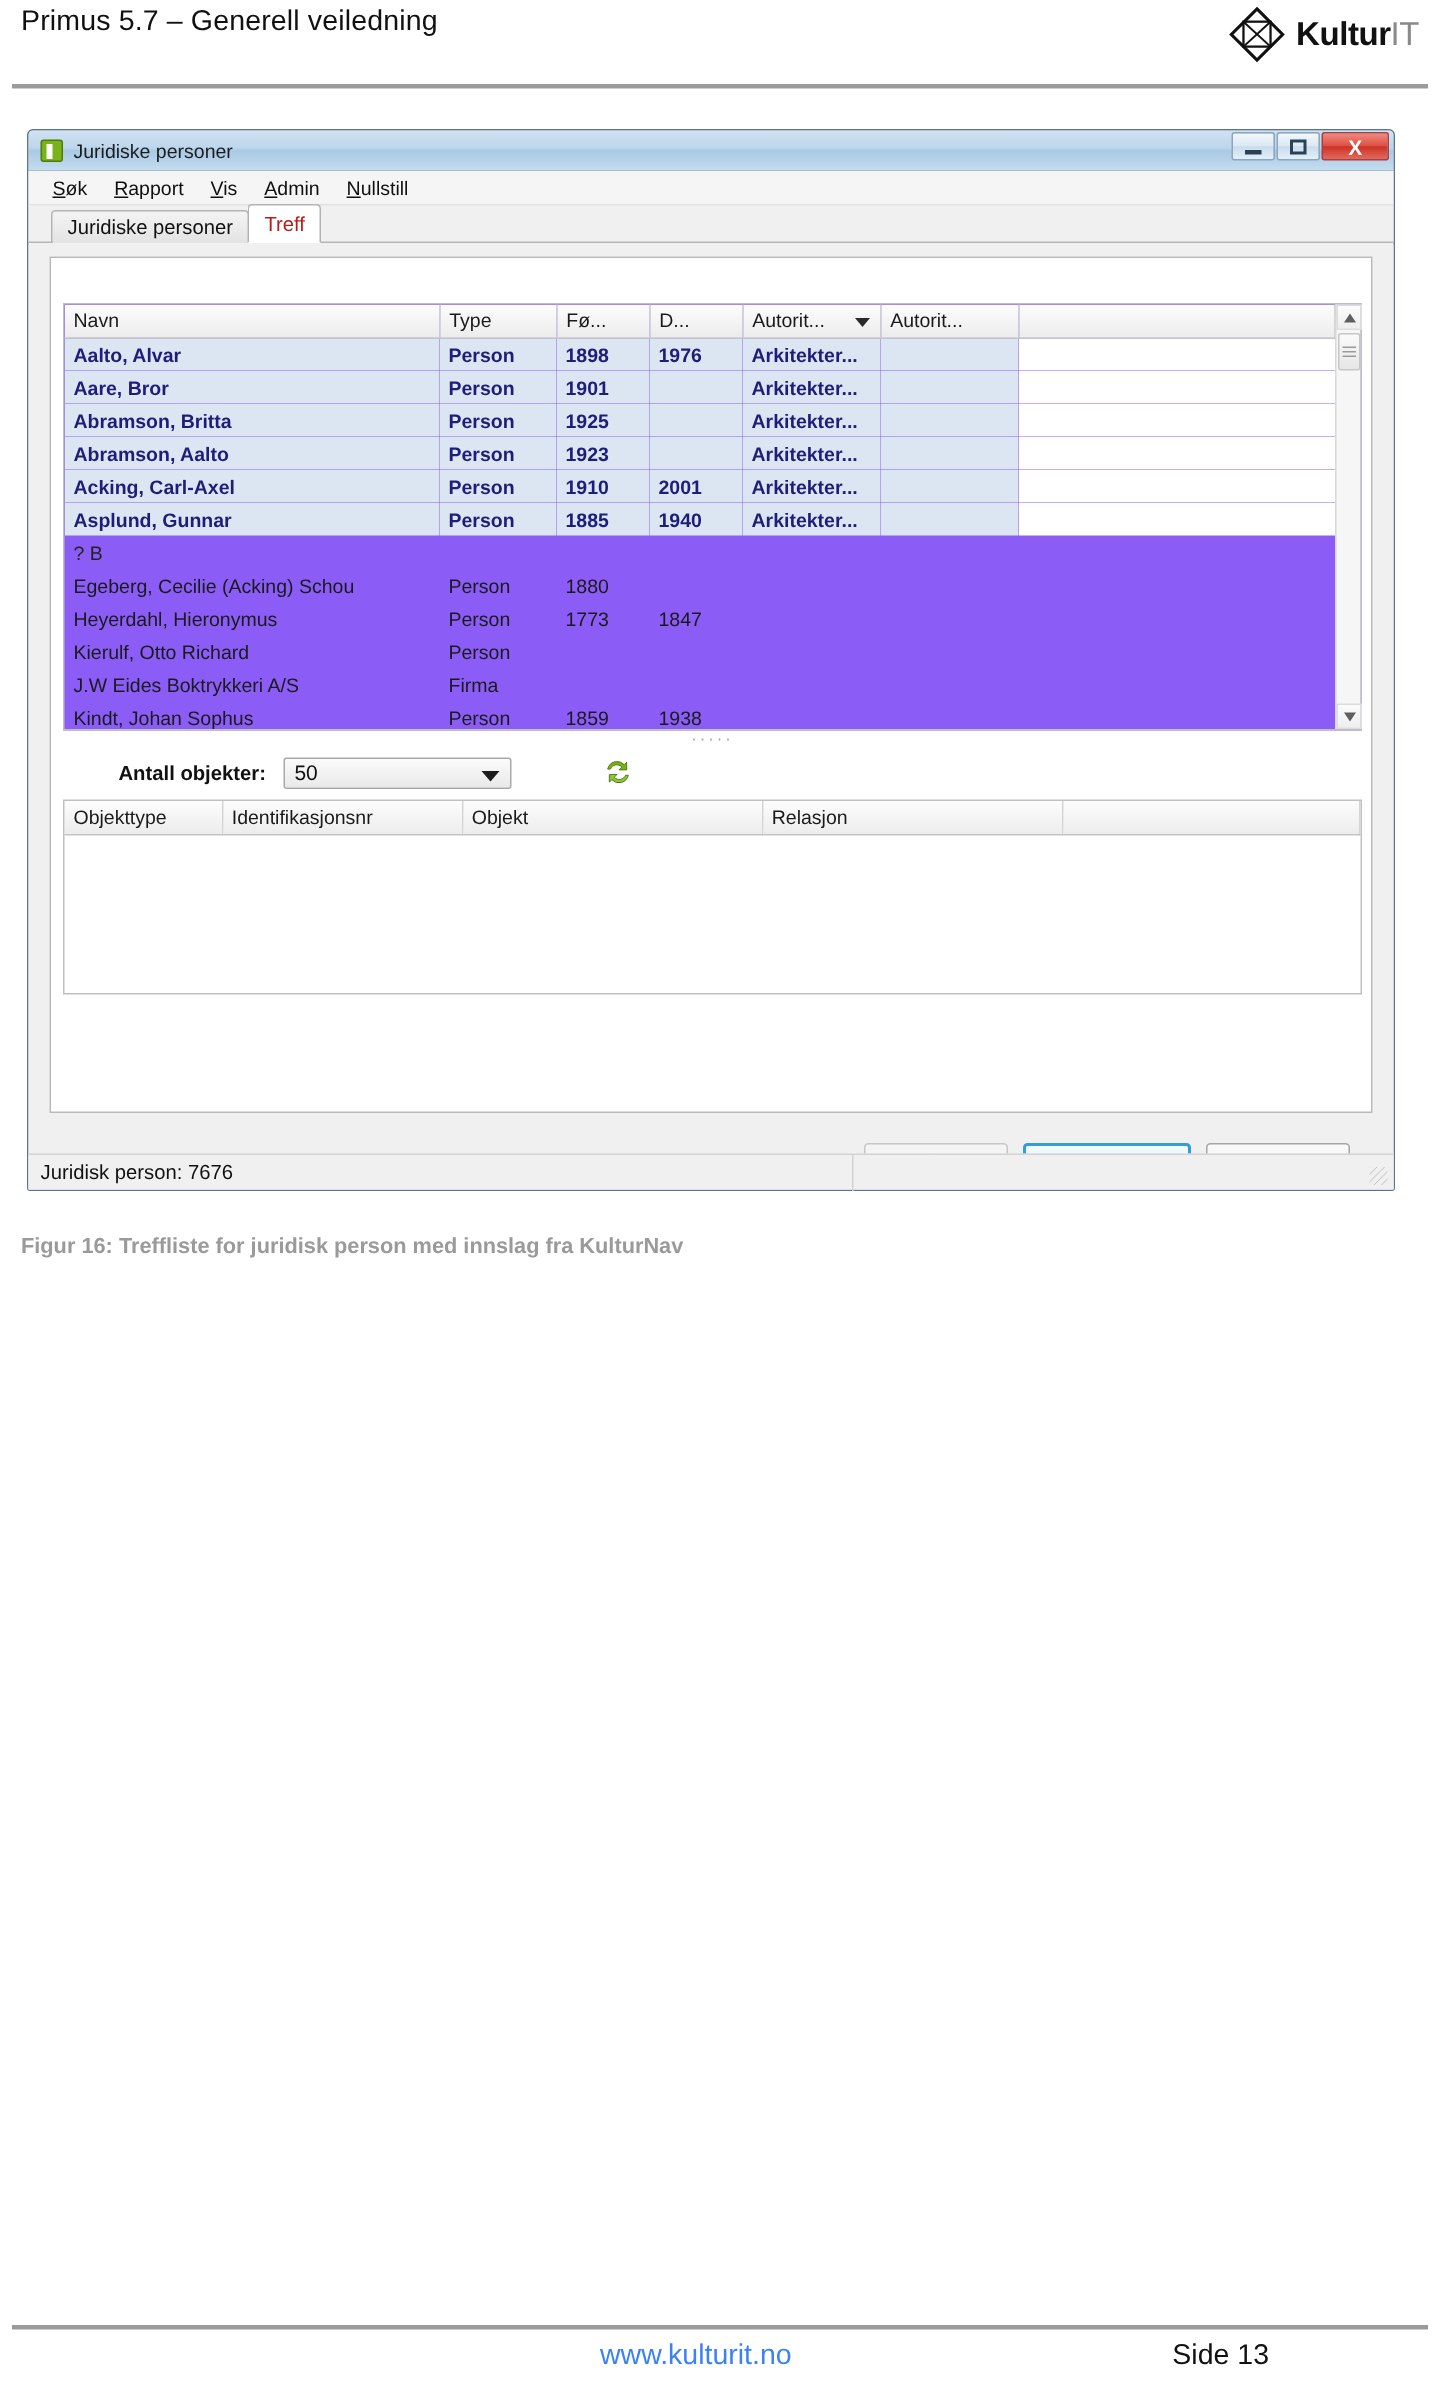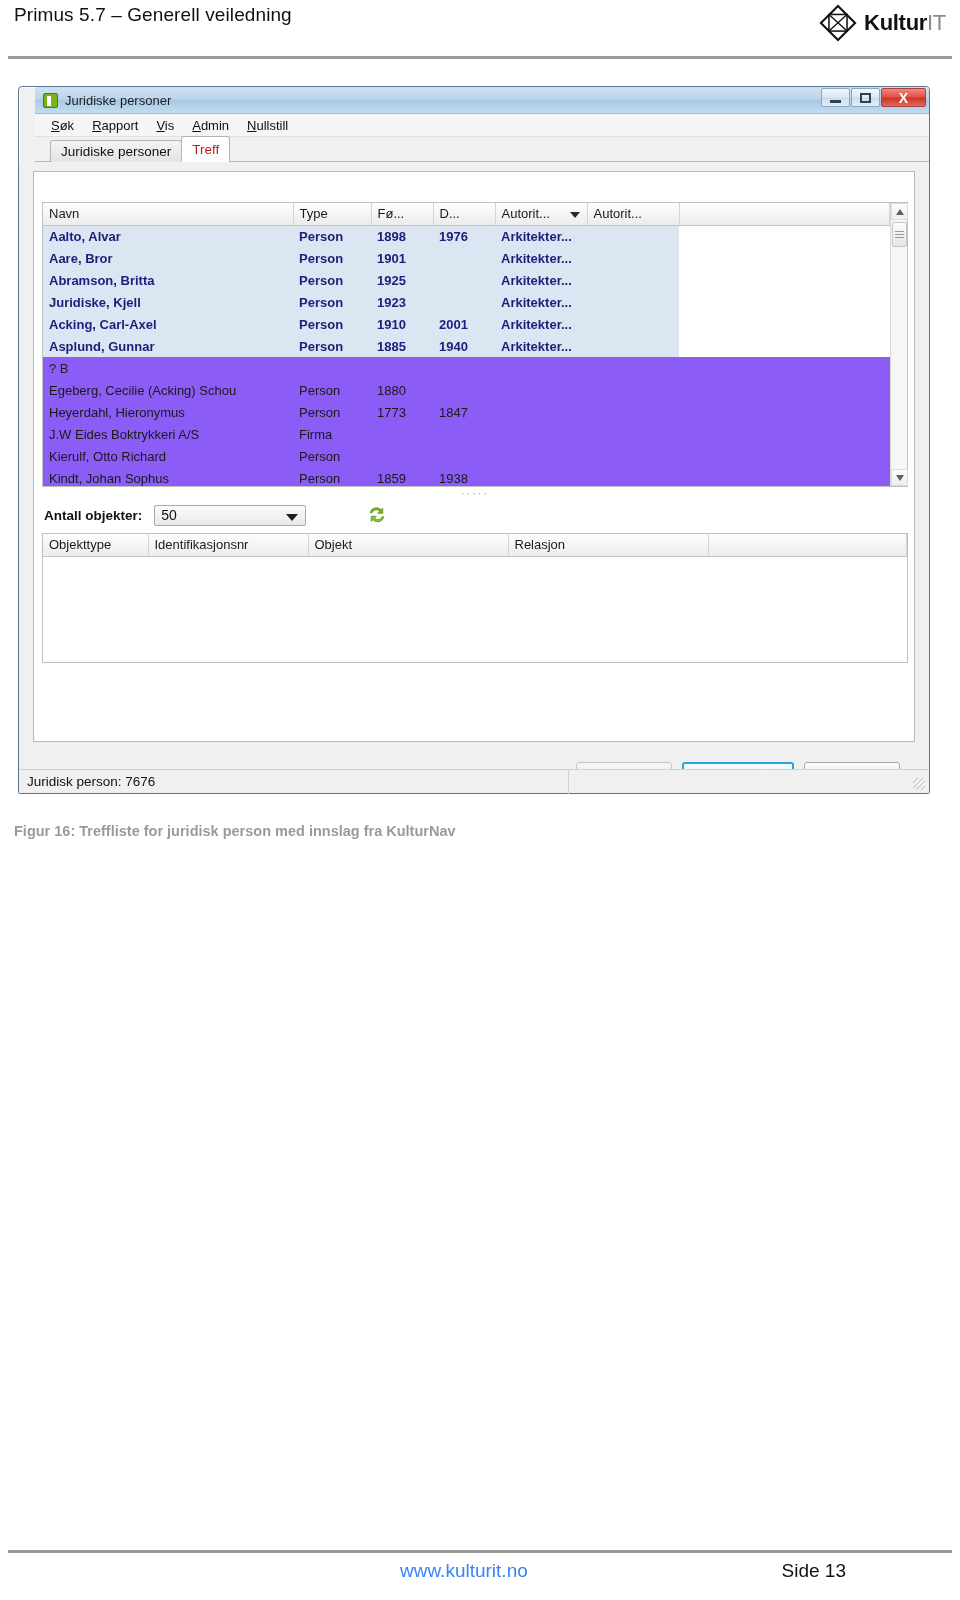--- a/index.html
+++ b/index.html
@@ -33,21 +33,20 @@
   }
 
   
   .window {
     position: absolute; left: 18px; top: 86px;
     width: 912px; height: 708px;
     border: 1px solid #5b7590;
     border-radius: 4px 4px 2px 2px;
     background: #f0f0f0;
     box-shadow: 0 0 0 1px #ffffff inset;
-    padding-left: 16px;
   }
   .titlebar {
     position: relative; height: 27px;
     background: linear-gradient(to bottom, #cfe2f2 0%, #bdd6ec 45%, #a9c9e4 52%, #c3dcef 100%);
     border-radius: 3px 3px 0 0;
     border-bottom: 1px solid #a4bcd2;
     display: flex; align-items: center;
   }
   .app-icon {
     width: 15px; height: 15px; margin-left: 8px; margin-right: 7px;
@@ -176,21 +175,21 @@
     position: absolute; left: 8px; top: 317px; width: 866px; height: 9px;
     display: flex; align-items: center; justify-content: center;
   }
   .splitter span { font-size: 11px; color: #9a9a9a; letter-spacing: 2px; line-height: 5px; }
 
   
   .countrow {
     position: absolute; left: 10px; top: 328px; width: 866px; height: 30px;
     display: flex; align-items: center; gap: 12px;
   }
-  .countrow .lbl { font-size: 13.5px; color: #111; font-weight: bold; }
+  .countrow .lbl { font-size: 13.5px; color: #111; font-weight: bold; margin-left: 35px; }
   .combo {
     width: 152px; height: 21px; position: relative;
     border: 1px solid #a9a9a9; border-radius: 2px;
     background: linear-gradient(to bottom,#fbfbfb,#e9e9e9);
     display: flex; align-items: center; padding-left: 6px;
     font-size: 14px; color: #111;
   }
   .combo .arr {
     position: absolute; right: 7px; top: 8px; width: 0; height: 0;
     border-left: 6px solid transparent; border-right: 6px solid transparent;
@@ -361,21 +360,21 @@
                   <tr class="sel">
                     <td>Abramson, Britta</td>
                     <td>Person</td>
                     <td>1925</td>
                     <td></td>
                     <td>Arkitekter...</td>
                     <td></td>
                     <td style="background: rgb(255, 255, 255);"></td>
                   </tr>
                   <tr class="sel">
-                    <td>Juridiske, Kjell</td>
+                    <td>Abramson, Aalto</td>
                     <td>Person</td>
                     <td>1923</td>
                     <td></td>
                     <td>Arkitekter...</td>
                     <td></td>
                     <td style="background: rgb(255, 255, 255);"></td>
                   </tr>
                   <tr class="sel">
                     <td>Acking, Carl-Axel</td>
                     <td>Person</td>
@@ -415,31 +414,31 @@
                   <tr>
                     <td>Heyerdahl, Hieronymus</td>
                     <td>Person</td>
                     <td>1773</td>
                     <td>1847</td>
                     <td></td>
                     <td></td>
                     <td></td>
                   </tr>
                   <tr>
+                    <td>Kierulf, Otto Richard</td>
+                    <td>Person</td>
+                    <td></td>
+                    <td></td>
+                    <td></td>
+                    <td></td>
+                    <td></td>
+                  </tr>
+                  <tr>
                     <td>J.W Eides Boktrykkeri  A/S</td>
                     <td>Firma</td>
-                    <td></td>
-                    <td></td>
-                    <td></td>
-                    <td></td>
-                    <td></td>
-                  </tr>
-                  <tr>
-                    <td>Kierulf, Otto Richard</td>
-                    <td>Person</td>
                     <td></td>
                     <td></td>
                     <td></td>
                     <td></td>
                     <td></td>
                   </tr>
                   <tr>
                     <td>Kindt, Johan Sophus</td>
                     <td>Person</td>
                     <td>1859</td>

